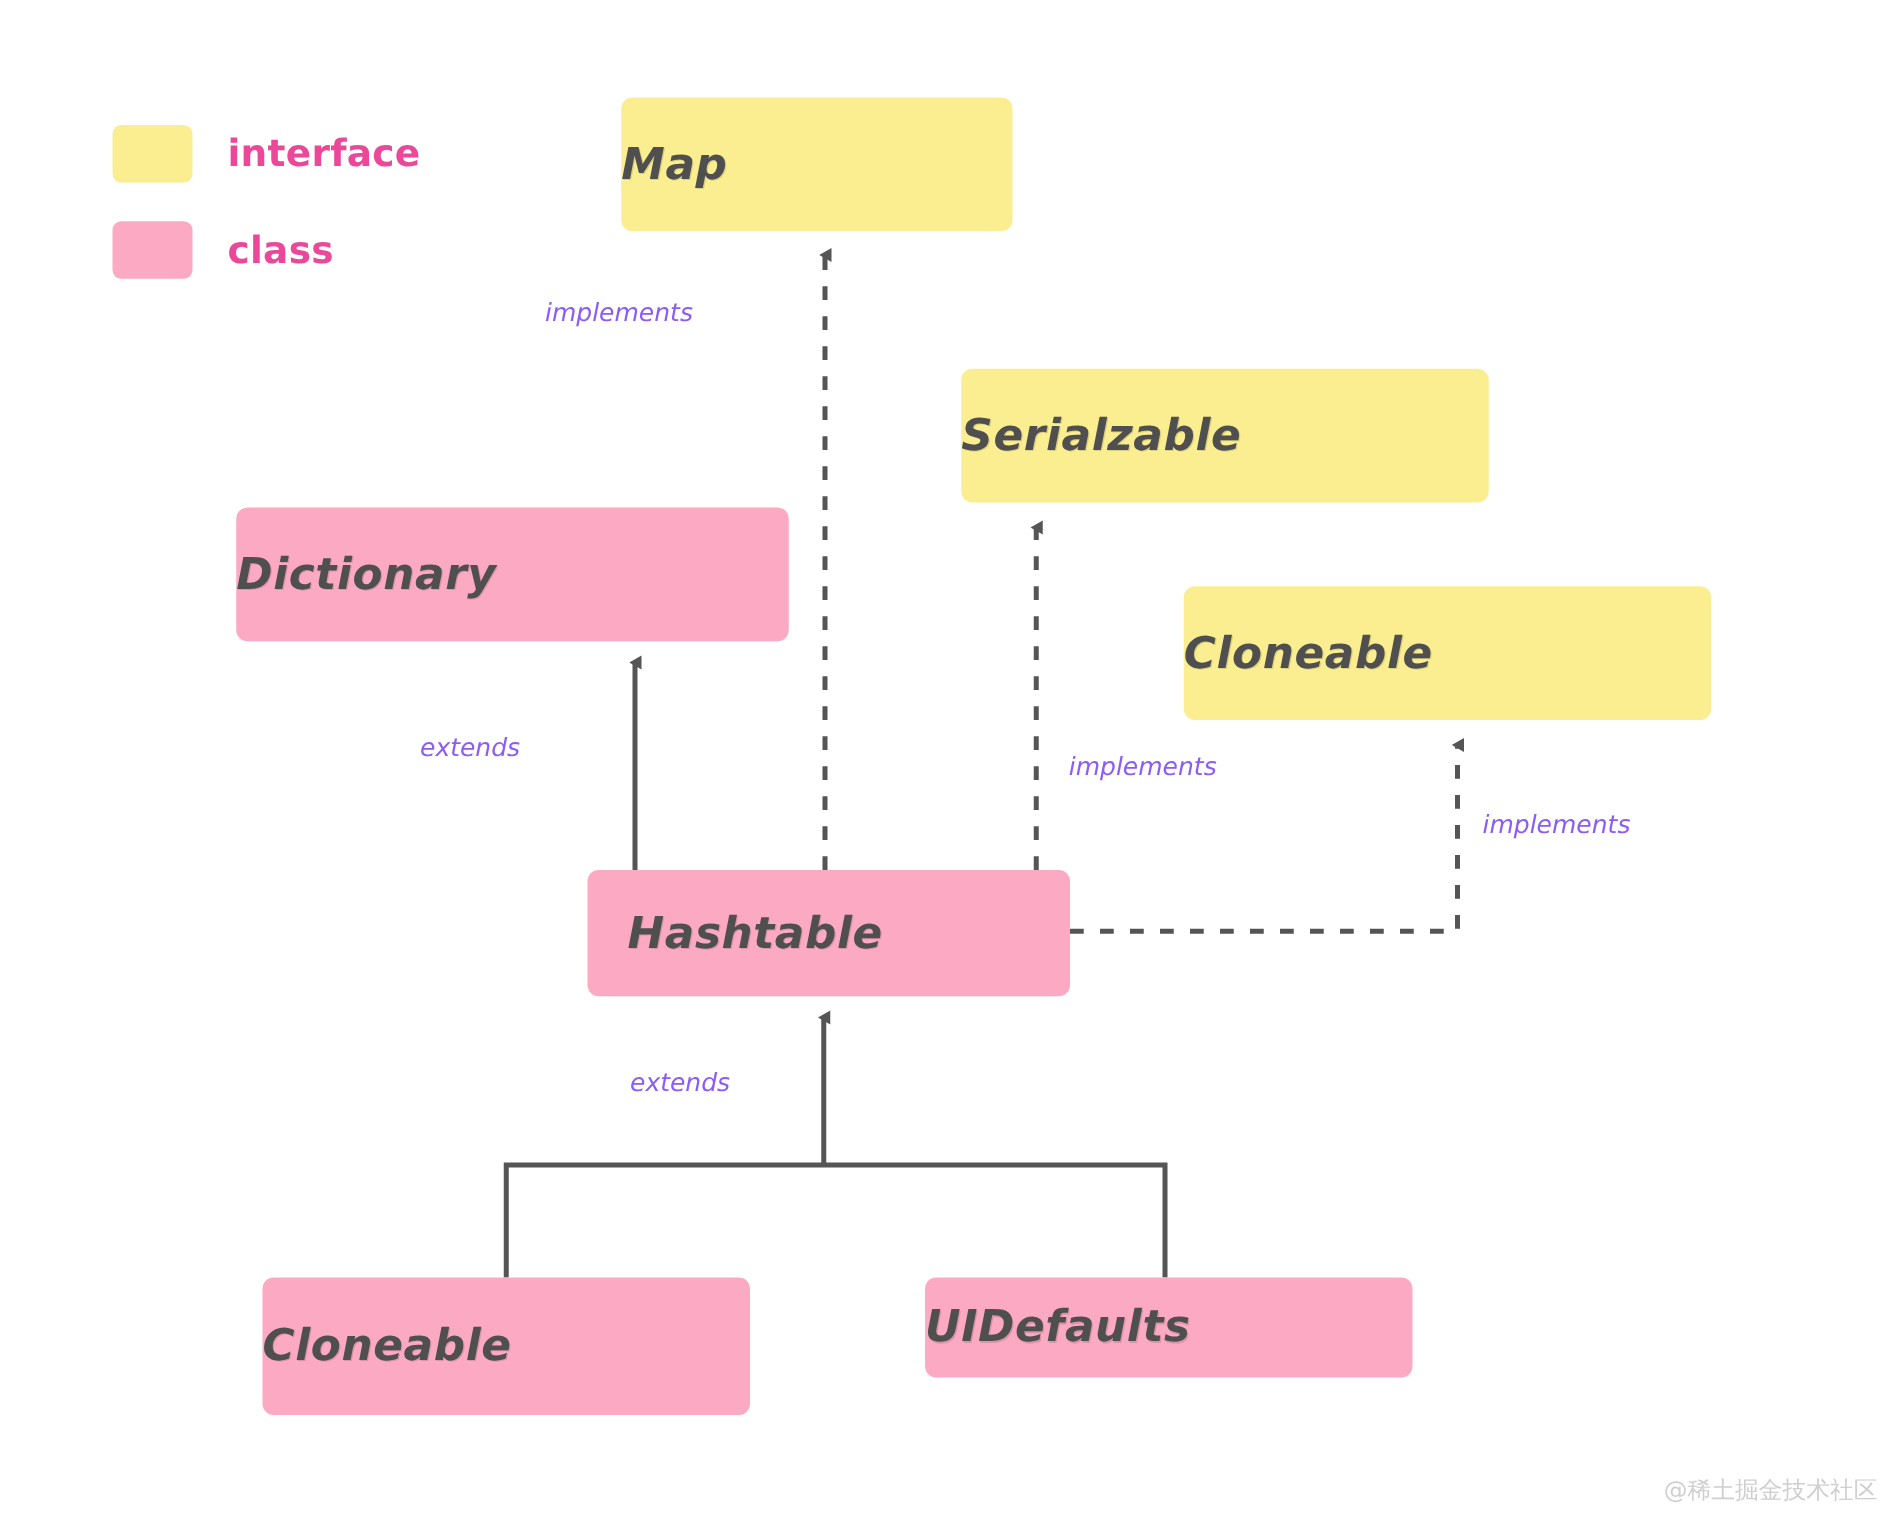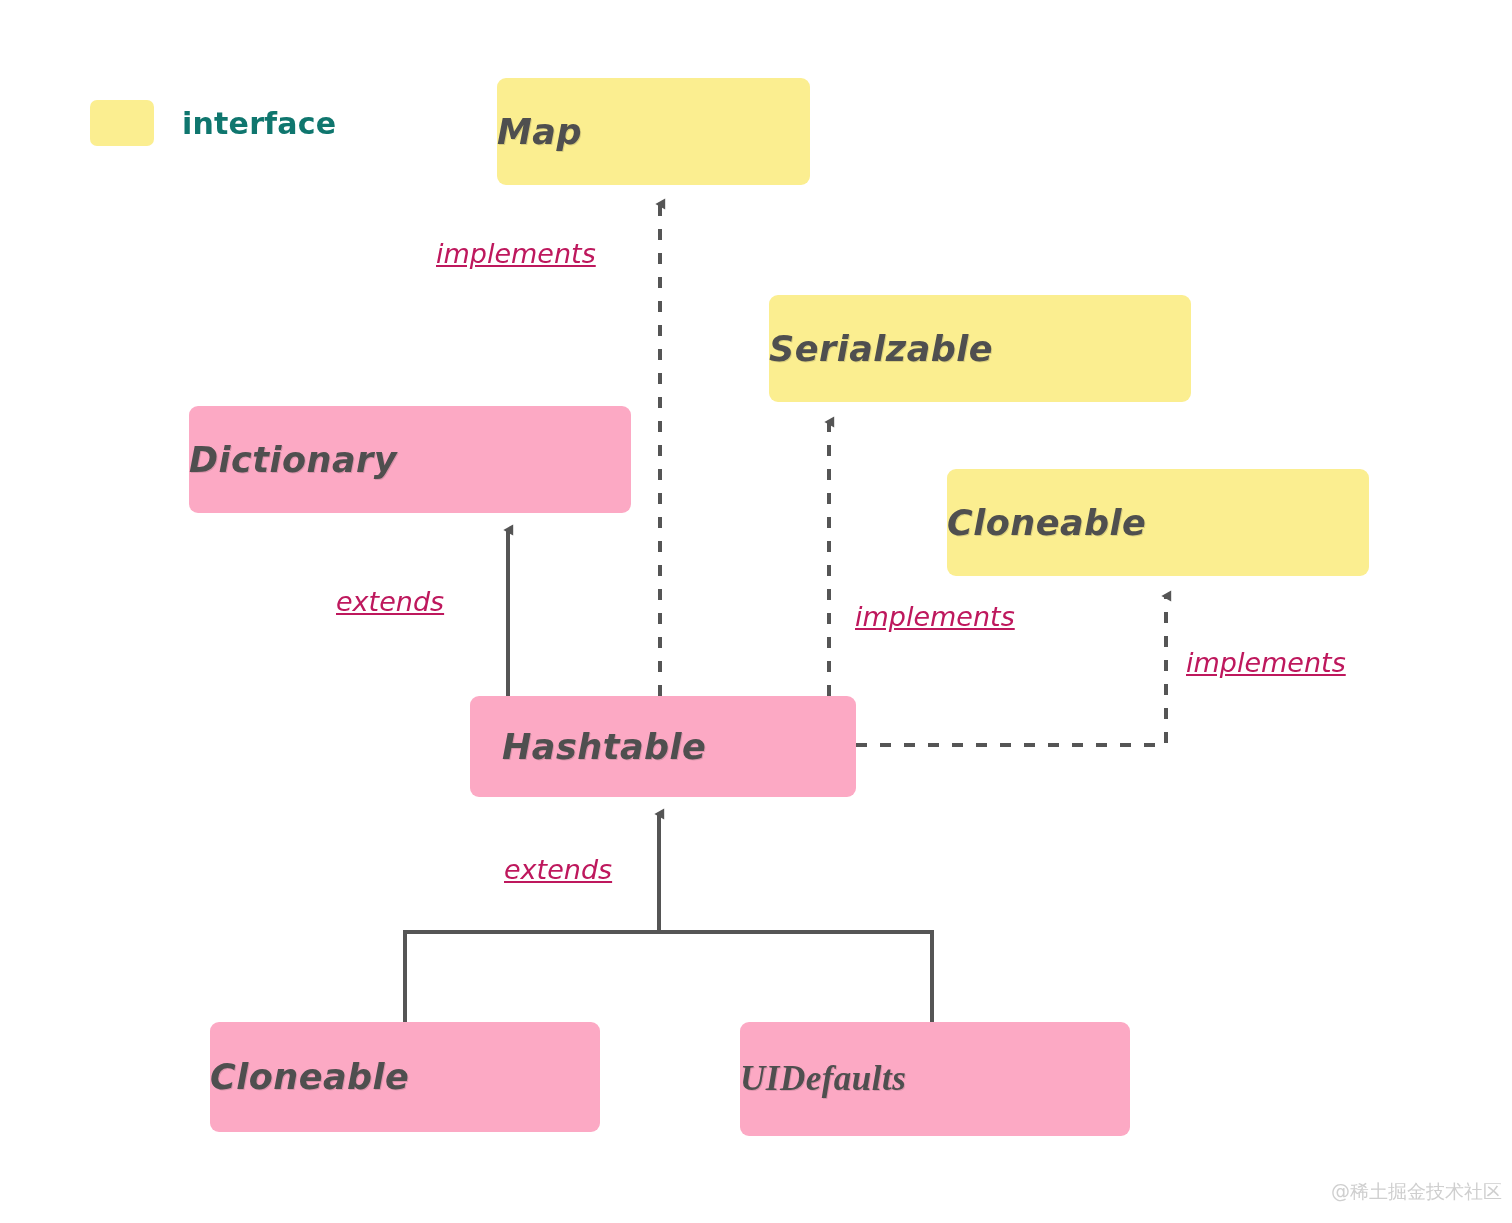--- a/index.html
+++ b/index.html
@@ -33,21 +33,21 @@
     height: 46px;
     border-radius: 7px;
     flex: 0 0 auto;
   }
   .legend-swatch.interface { background: #FBEE90; }
   .legend-swatch.klass { background: #FCA9C4; }
   .legend-label {
     margin-left: 28px;
     font-size: 30px;
     font-weight: 700;
-    color: #0f766e;
+    color: #ec4899;
     letter-spacing: 0.2px;
     white-space: nowrap;
   }
 
   
   .node {
     position: absolute;
     border-radius: 9px;
     display: flex;
     align-items: center;
@@ -61,25 +61,24 @@
     letter-spacing: 0.5px;
     text-shadow: 1px 1px 0 rgba(0,0,0,0.13);
     white-space: nowrap;
   }
   .node.interface { background: #FBEE90; }
   .node.klass { background: #FCA9C4; }
 
   
   .edge-label {
     position: absolute;
-    font-size: 27px;
+    font-size: 20px;
     font-style: italic;
-    color: #be185d;
+    color: #8b5cf6;
     white-space: nowrap;
-    text-decoration: underline;
   }
 
   
   #edges {
     position: absolute;
     left: 0;
     top: 0;
     width: 1512px;
     height: 1223px;
     pointer-events: none;
@@ -117,20 +116,24 @@
 
     <path d="M405,1022 L405,932 L932,932 L932,1022" fill="none" stroke="#555555" stroke-width="4" stroke-linejoin="miter"></path>
     <path d="M659,932 L659,814" fill="none" stroke="#555555" stroke-width="4" marker-end="url(#arrowHead)"></path>
   </svg>
 
   <div class="legend">
     <div class="legend-row">
       <div class="legend-swatch interface"></div>
       <div class="legend-label">interface</div>
     </div>
+    <div class="legend-row">
+      <div class="legend-swatch klass"></div>
+      <div class="legend-label">class</div>
+    </div>
   </div>
 
   <div class="node interface" style="left:497px; top:78px; width:313px; height:107px;">
     <span class="node-label">Map</span>
   </div>
 
   <div class="node interface" style="left:769px; top:295px; width:422px; height:107px;">
     <span class="node-label">Serialzable</span>
   </div>
 
@@ -143,21 +146,21 @@
   </div>
 
   <div class="node klass" style="left:470px; top:696px; width:386px; height:101px;padding-left:32px;">
     <span class="node-label">Hashtable</span>
   </div>
 
   <div class="node klass" style="left:210px; top:1022px; width:390px; height:110px;">
     <span class="node-label">Cloneable</span>
   </div>
 
-  <div class="node klass" style="left:740px; top:1022px; width:390px; height:114px;font-family:Liberation Serif, serif;">
+  <div class="node klass" style="left:740px; top:1022px; width:390px; height:80px;">
     <span class="node-label">UIDefaults</span>
   </div>
 
   <div class="edge-label" style="left:436px; top:238px;">implements</div>
 
   <div class="edge-label" style="left:855px; top:601px;">implements</div>
 
   <div class="edge-label" style="left:1186px; top:647px;">implements</div>
 
   <div class="edge-label" style="left:336px; top:586px;">extends</div>

